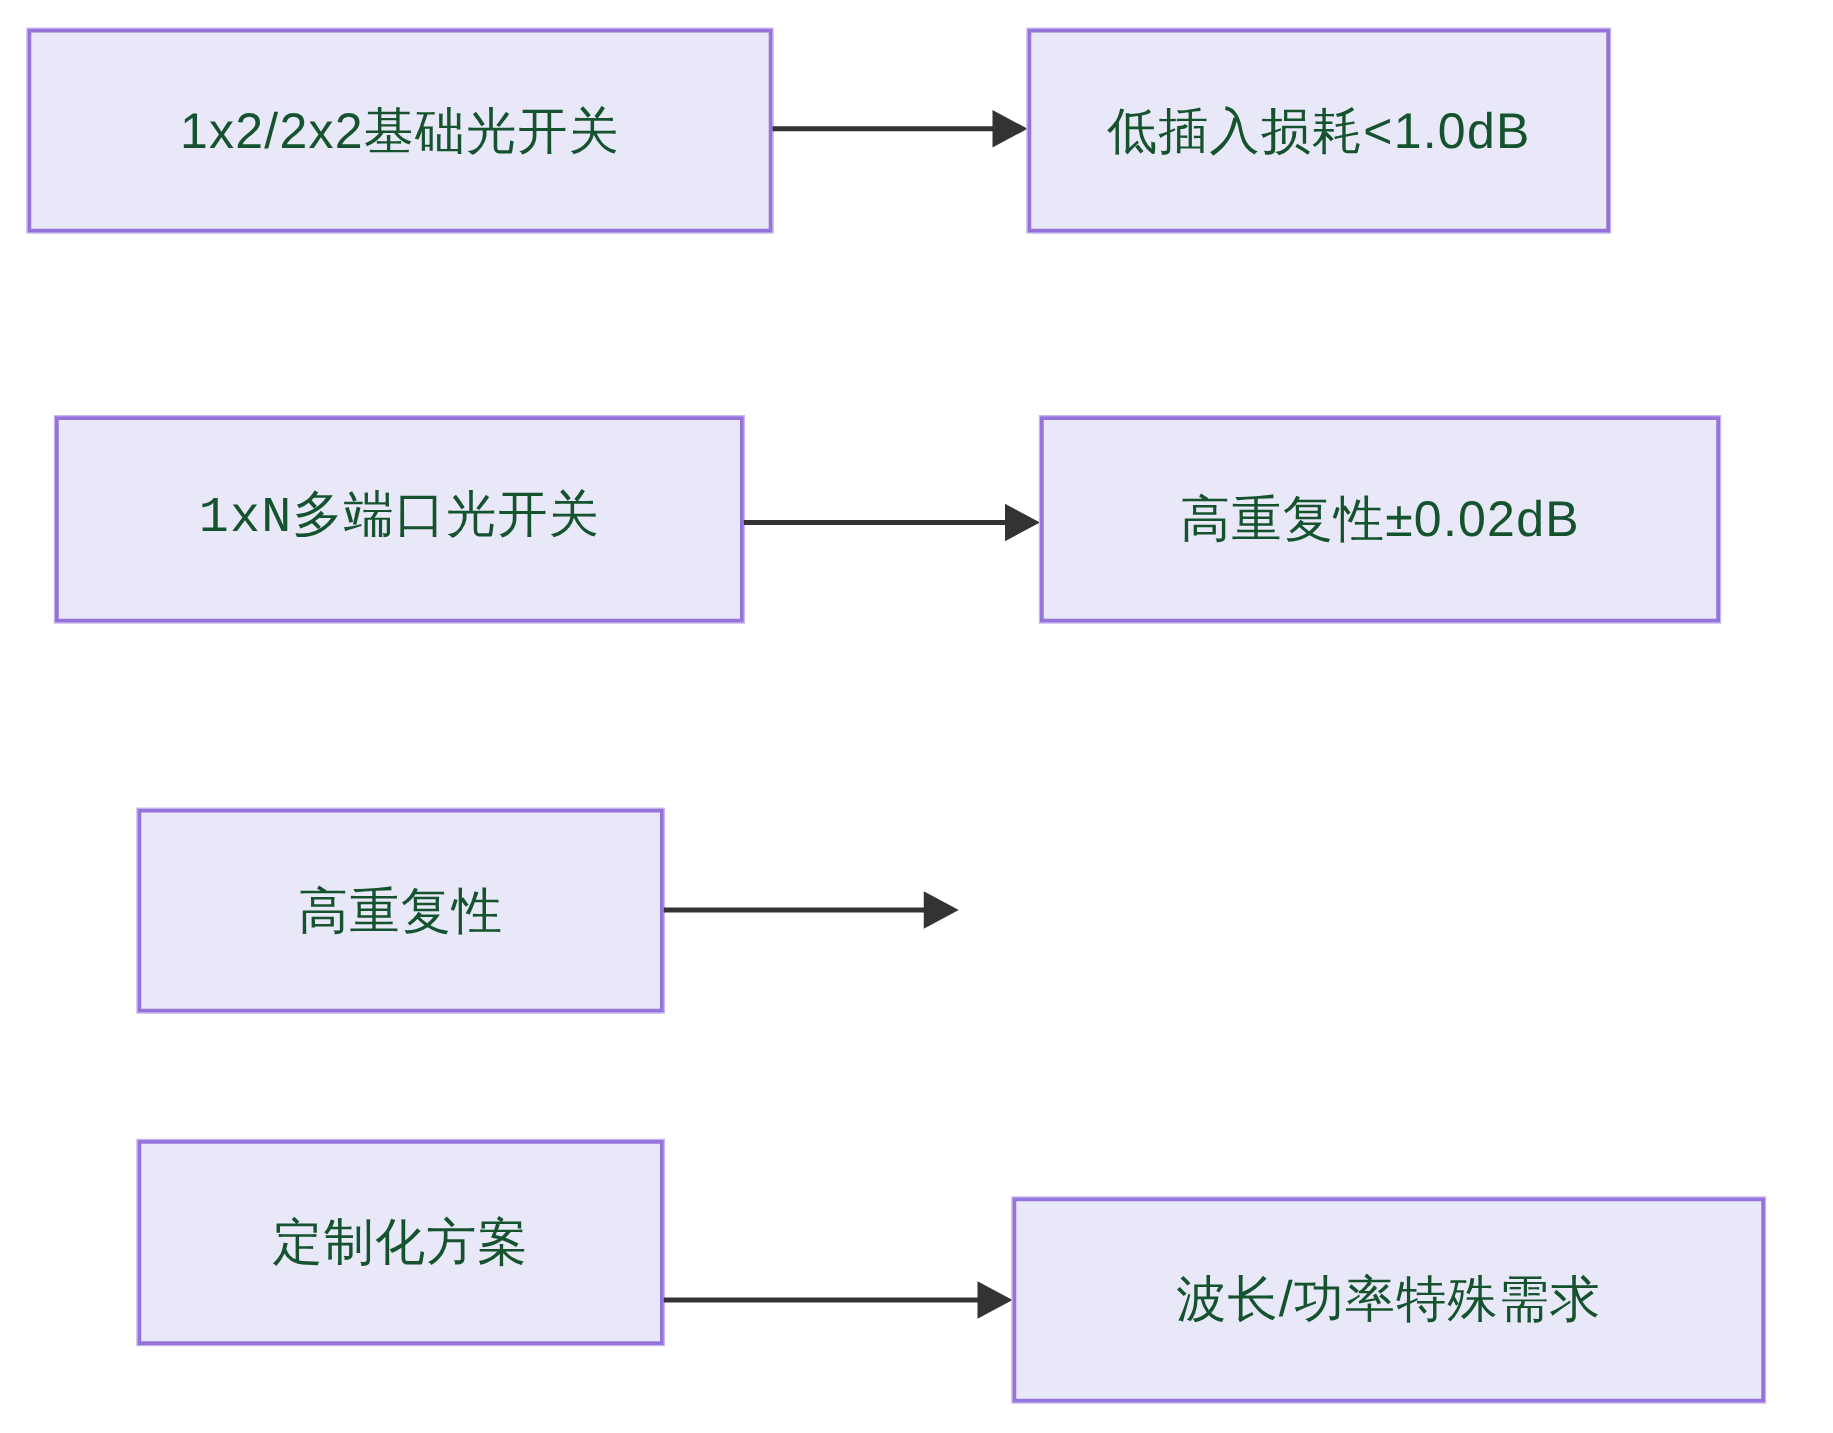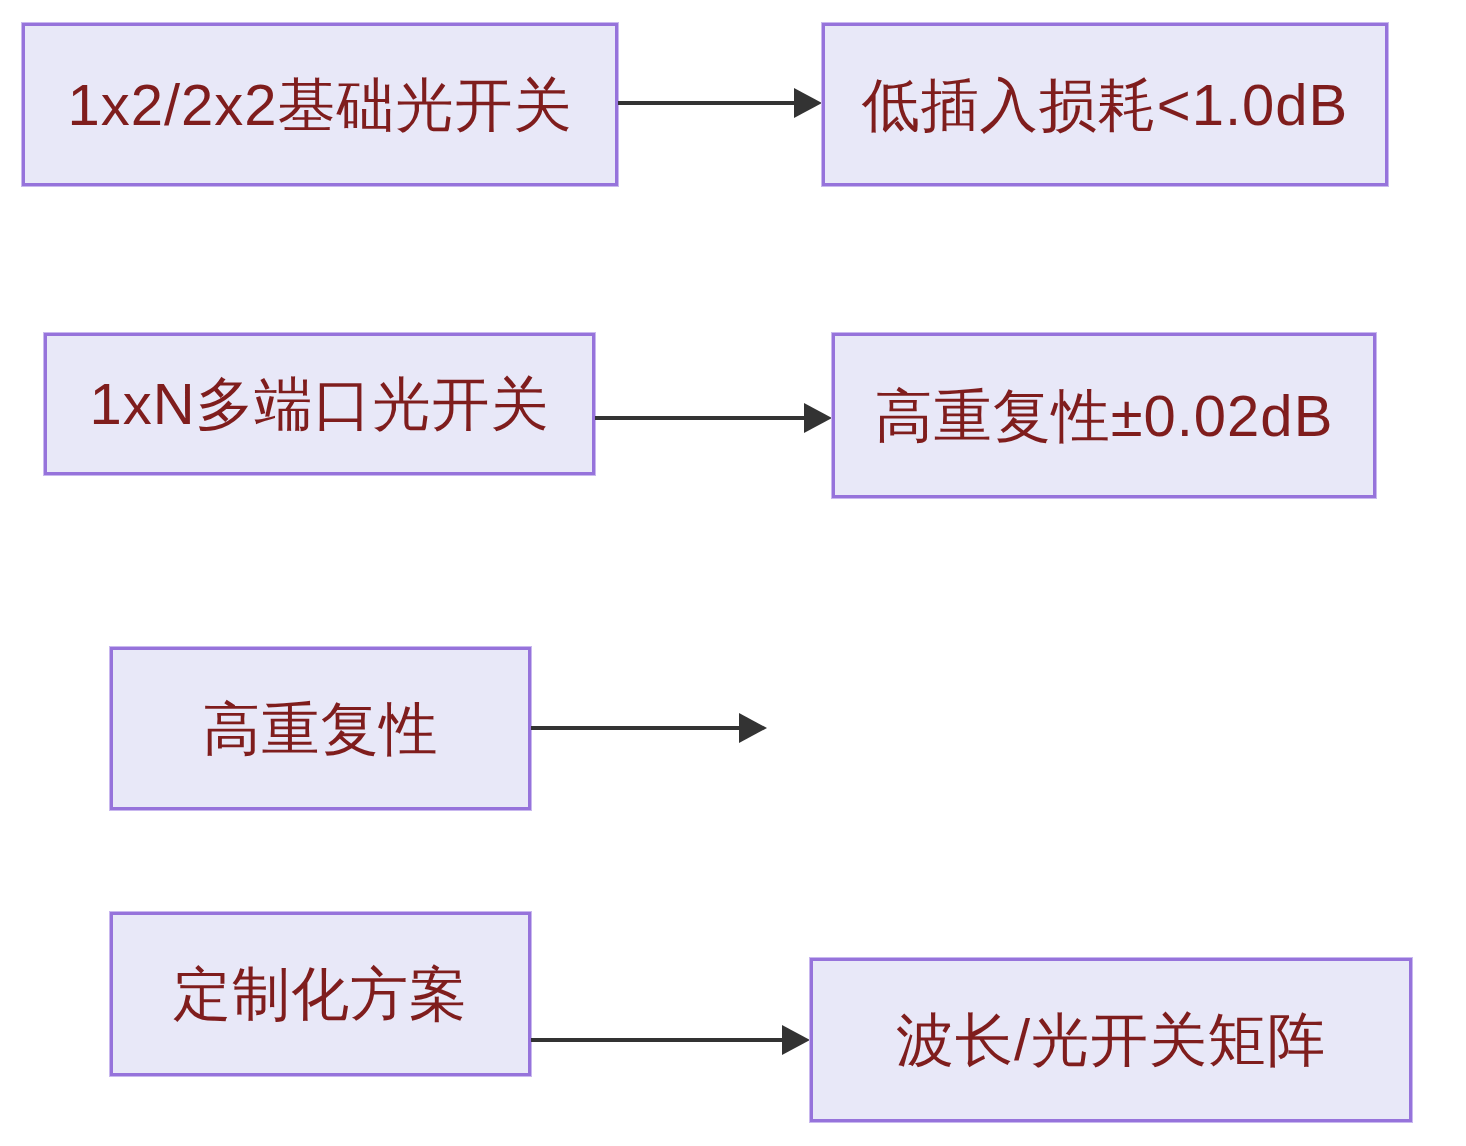--- a/index.html
+++ b/index.html
@@ -18,30 +18,30 @@
   .node {
     position: absolute;
     box-sizing: border-box;
     background: #e8e8f8;
     border: 3px solid #9673db;
     box-shadow: 0 0 0 1px #c9b8ef;
     display: flex;
     align-items: center;
     justify-content: center;
     text-align: center;
-    font-size: 58px;
-    color: #7f1d1d;
+    font-size: 40px;
+    color: #14532d;
     letter-spacing: 1px;
     line-height: 1.2;
     white-space: nowrap;
   }
   
   .n-r1s { left: 22px;  top: 23px;  width: 596px; height: 163px; }
-  .n-r1t { left: 822px; top: 23px;  width: 566px; height: 163px; }
-  .n-r2s { left: 44px;  top: 333px; width: 551px; height: 142px; }
+  .n-r1t { left: 822px; top: 23px;  width: 466px; height: 163px; }
+  .n-r2s { left: 44px;  top: 333px; width: 551px; height: 165px; font-family: Liberation Mono, monospace; }
   .n-r2t { left: 832px; top: 333px; width: 544px; height: 165px; }
   .n-r3s { left: 110px; top: 647px; width: 421px; height: 163px; }
   .n-r3t { left: 767px; top: 647px; width: 675px; height: 163px; }
   .n-r4s { left: 110px; top: 912px; width: 421px; height: 164px; }
   .n-r4t { left: 810px; top: 958px; width: 602px; height: 164px; }
 
   .arrow {
     position: absolute;
     height: 30px; 
   }
@@ -107,16 +107,16 @@
   </div>
 
   <div class="node n-r4s">
     <span>定制化方案</span>
   </div>
   <div class="arrow a-r4">
     <div class="shaft"></div>
     <div class="head"></div>
   </div>
   <div class="node n-r4t">
-    <span>波长/光开关矩阵</span>
+    <span>波长/功率特殊需求</span>
   </div>
 
 </div>
 
 </body></html>

